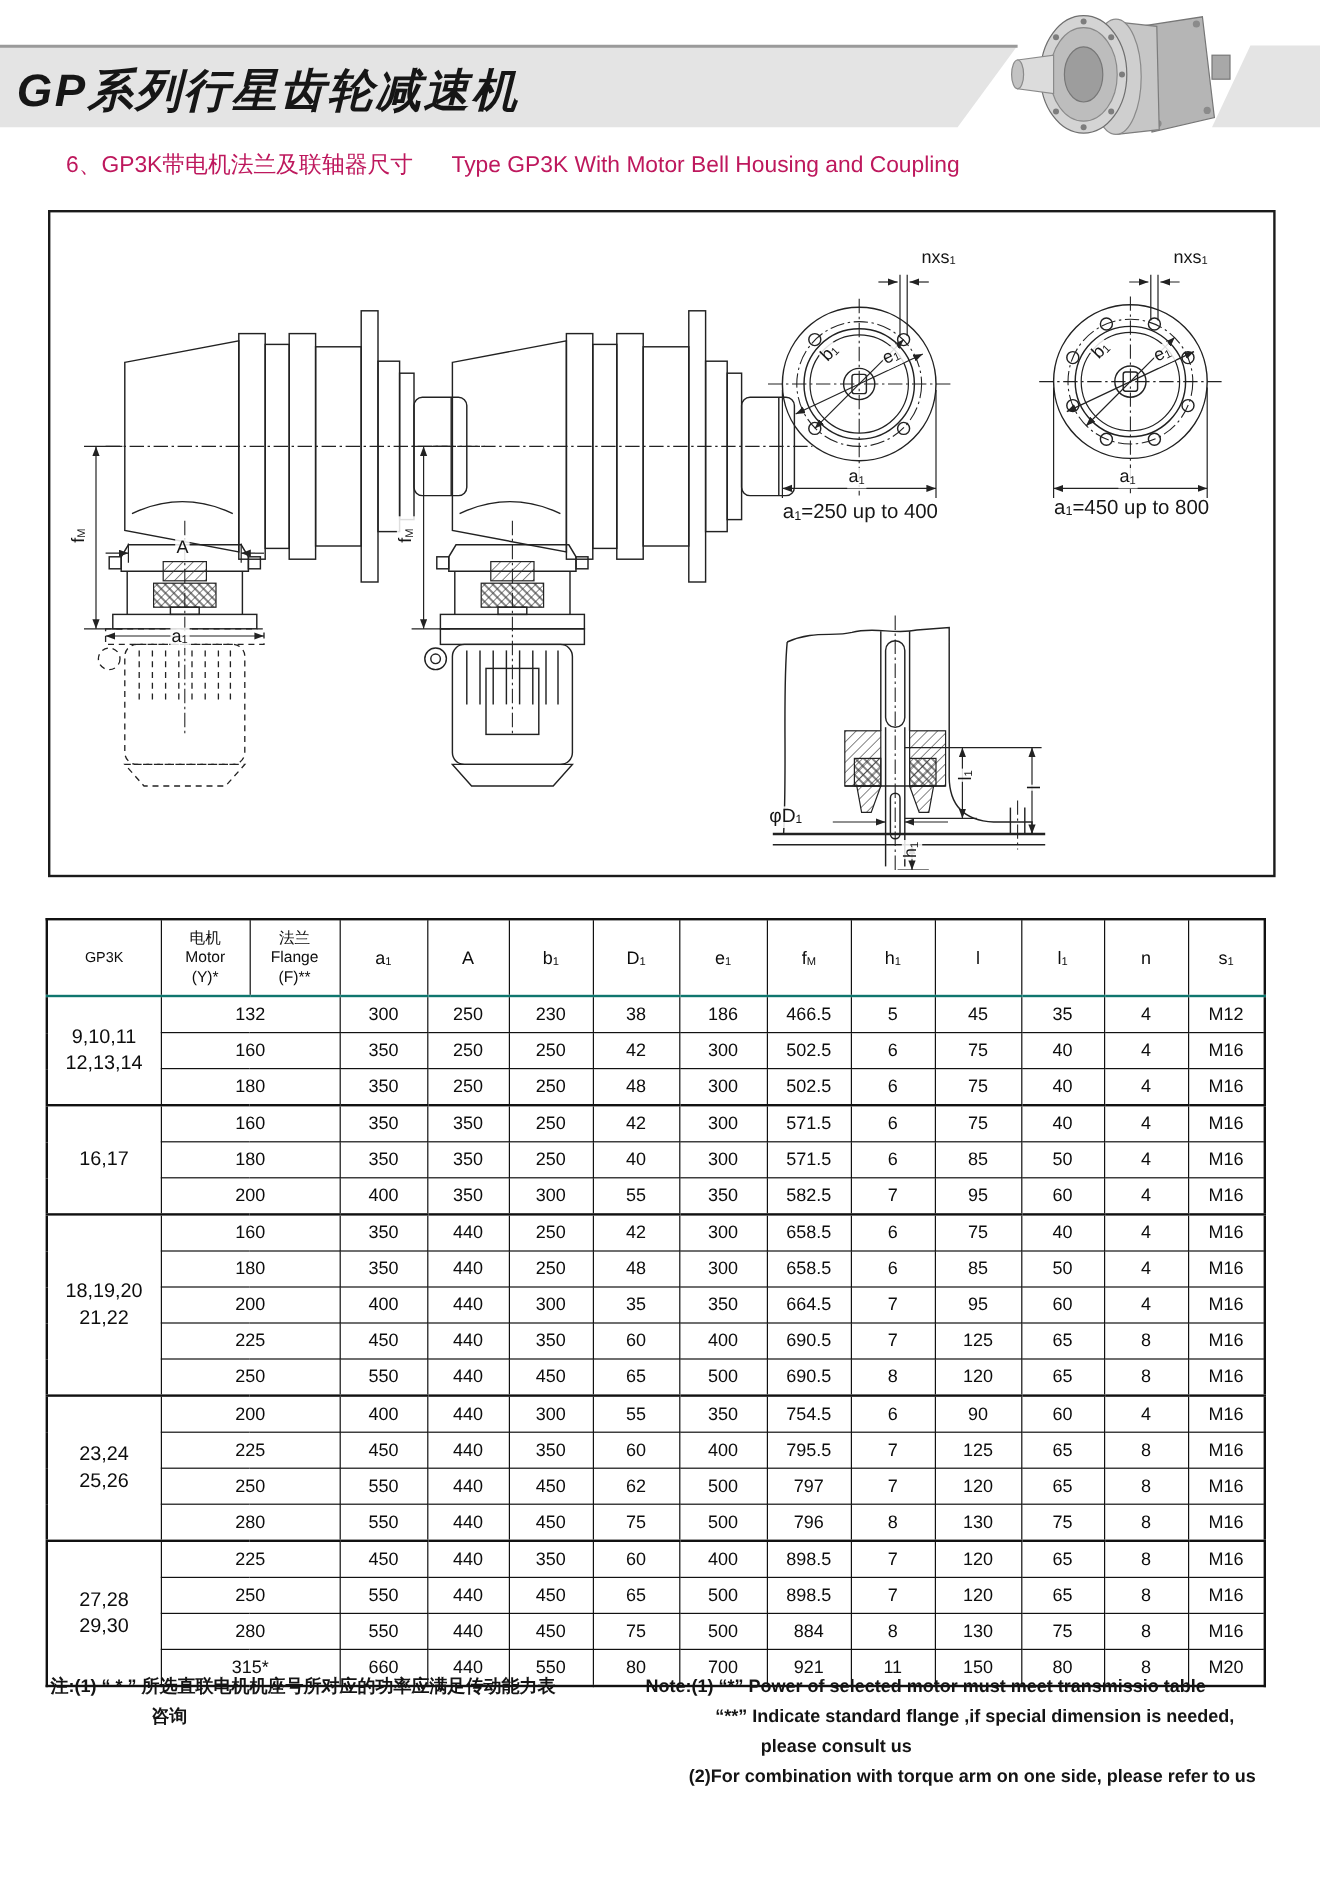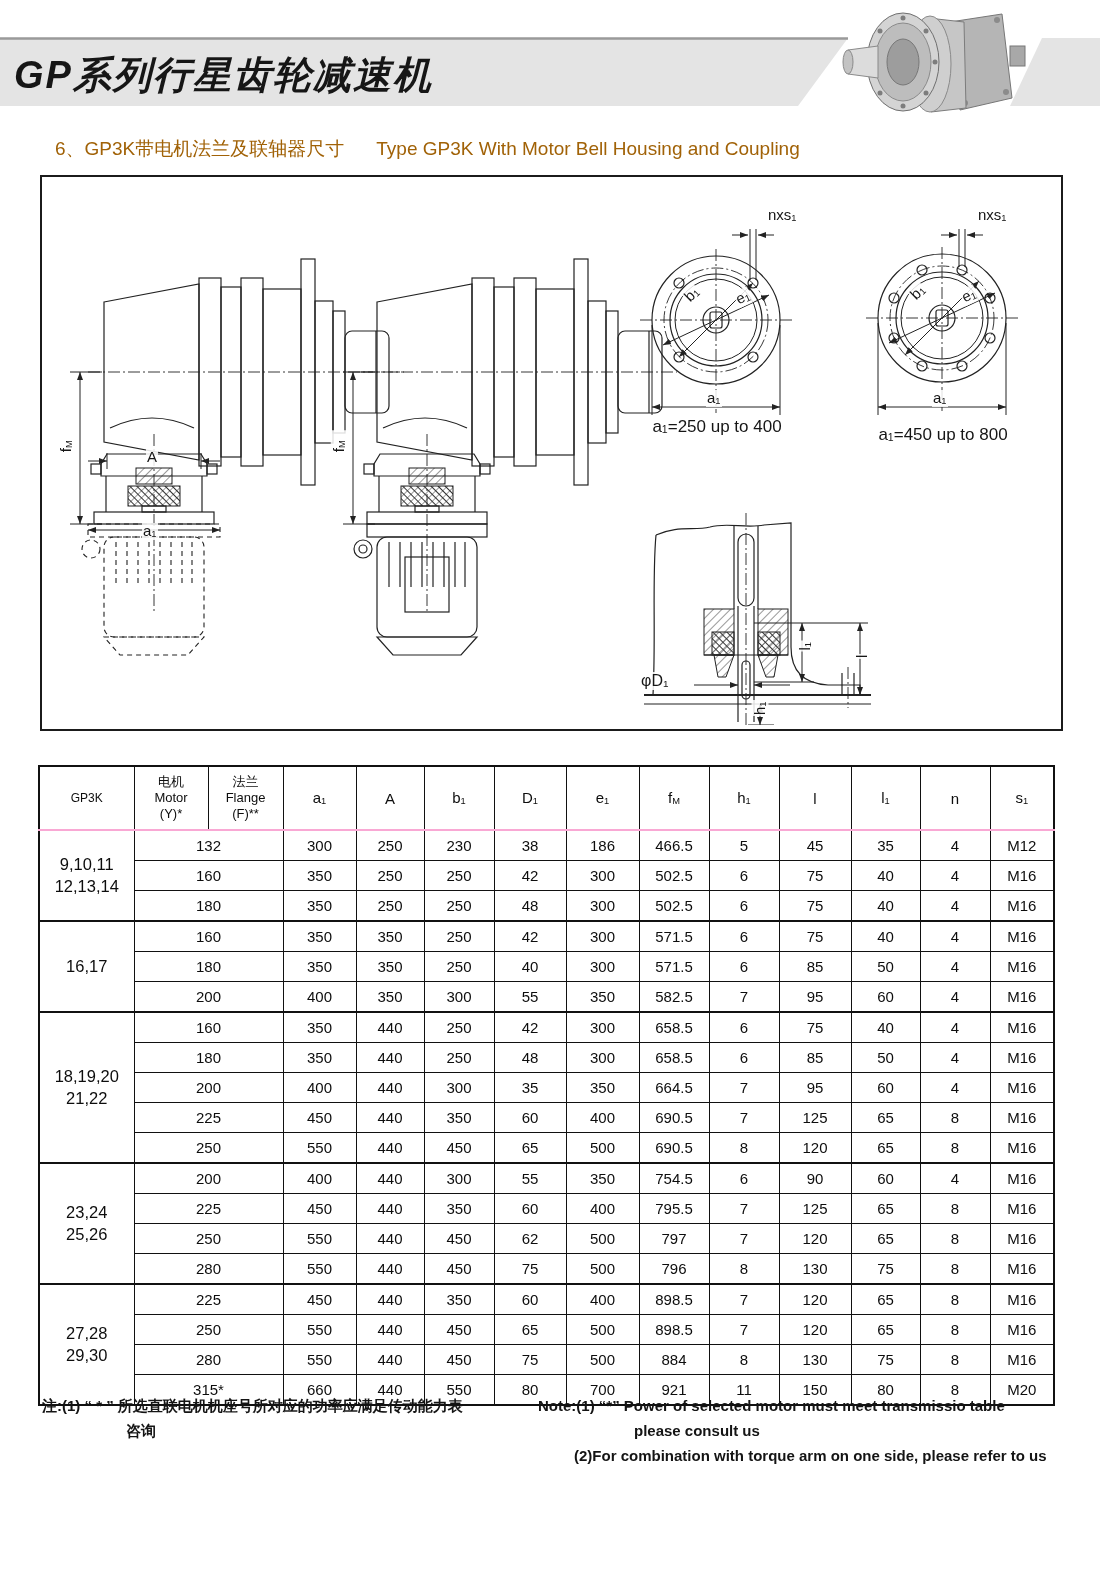--- a/index.html
+++ b/index.html
@@ -8,21 +8,21 @@
     font-family:"Liberation Sans","DejaVu Sans",sans-serif;color:#111;
     overflow:hidden;
   }
   
   #header-svg{position:absolute;left:0;top:0;}
   #page-title{
     position:absolute;left:14px;top:50px;width:820px;
     font-size:38px;font-weight:bold;font-style:italic;letter-spacing:2px;color:#161616;
     white-space:nowrap;
   }
-  #section-title{position:absolute;left:55px;top:136px;font-size:19px;color:#a16207;white-space:nowrap;}
+  #section-title{position:absolute;left:55px;top:124px;font-size:19px;color:#be185d;white-space:nowrap;}
   #section-title .en{margin-left:32px;}
   
   #draw-panel{
     position:absolute;left:40px;top:175px;width:1019px;height:552px;
     border:2px solid #1b1b1b;background:#fff;
   }
   .dlabel{
     position:absolute;font-size:15px;color:#161616;white-space:nowrap;
     background:rgba(255,255,255,.85);padding:0 1px;line-height:1.1;
   }
@@ -34,21 +34,21 @@
   
   #dim-table{
     position:absolute;left:38px;top:765px;border-collapse:collapse;table-layout:fixed;
     width:1017px;font-size:15px;color:#0d0d0d;
   }
   #dim-table td,#dim-table th{
     border:1px solid #111;text-align:center;vertical-align:middle;
     padding:0;font-weight:normal;overflow:hidden;
   }
   #dim-table{border:2px solid #111;}
-  #dim-table thead th{height:62px;border-bottom:2px solid #f9a8d4;}
+  #dim-table thead th{height:62px;border-bottom:2px solid #0f766e;}
   #dim-table tbody td,#dim-table tbody th{height:29px;}
   #dim-table tr.gsep>td,#dim-table tr.gsep>th{border-top:2px solid #111;}
   .gp3k-head{font-size:12px;}
   .colzh{font-size:13px;line-height:1.25;display:block;}
   .colen{font-size:13px;line-height:1.25;display:block;}
   .group-label{font-size:16.5px;line-height:1.3;}
   
   .notes{position:absolute;top:1393px;font-size:15px;line-height:25px;color:#141414;}
   #notes-zh{left:42px;width:475px;}
   #notes-en{left:538px;width:552px;}
@@ -296,21 +296,21 @@
 <div class="dlabel" style="left:767px;top:207px;"><span>nxs</span><span class="sub">1</span></div>
 <div class="dlabel rot45" style="left:684px;top:286px;"><span>b</span><span class="sub">1</span></div>
 <div class="dlabel rot25" style="left:735px;top:289px;"><span>e</span><span class="sub">1</span></div>
 <div class="dlabel" style="left:706px;top:390px;"><span>a</span><span class="sub">1</span></div>
 <div class="dlabel caption" style="left:640px;top:418px;width:152px;"><span>a</span><span class="sub">1</span><span>=250 up to 400</span></div>
 
 <div class="dlabel" style="left:977px;top:207px;"><span>nxs</span><span class="sub">1</span></div>
 <div class="dlabel rot45" style="left:910px;top:284px;"><span>b</span><span class="sub">1</span></div>
 <div class="dlabel rot25" style="left:961px;top:287px;"><span>e</span><span class="sub">1</span></div>
 <div class="dlabel" style="left:932px;top:390px;"><span>a</span><span class="sub">1</span></div>
-<div class="dlabel caption" style="left:866px;top:426px;width:152px;"><span>a</span><span class="sub">1</span><span>=450 up to 800</span></div>
+<div class="dlabel caption" style="left:866px;top:414px;width:152px;"><span>a</span><span class="sub">1</span><span>=450 up to 800</span></div>
 
 <div class="dlabel" style="left:640px;top:672px;font-size:16px;"><span>φD</span><span class="sub">1</span></div>
 <div class="dlabel rot" style="left:800px;top:638px;"><span>l</span><span class="sub">1</span></div>
 <div class="dlabel rot" style="left:860px;top:648px;"><span>l</span></div>
 <div class="dlabel rot" style="left:752px;top:700px;"><span>h</span><span class="sub">1</span></div>
 
 <table id="dim-table">
   <colgroup>
     <col style="width:95px">
       <col style="width:74px">
@@ -627,15 +627,16 @@
       </tr>
     </tbody>
 </table>
 
 <div id="notes-zh" class="notes">
   <div class="nl i1">注:(1) “ * ”  所选直联电机机座号所对应的功率应满足传动能力表</div>
   <div class="nl i3">咨询</div>
 </div>
 <div id="notes-en" class="notes">
   <div class="nl i1">Note:(1) “*”  Power of selected motor must meet transmissio table</div>
+  <div class="nl i2">“**” Indicate standard flange ,if special dimension is needed,</div>
   <div class="nl i3">please  consult us</div>
   <div class="nl i4">(2)For combination with torque arm on one side, please refer to us</div>
 </div>
 
 </body></html>

